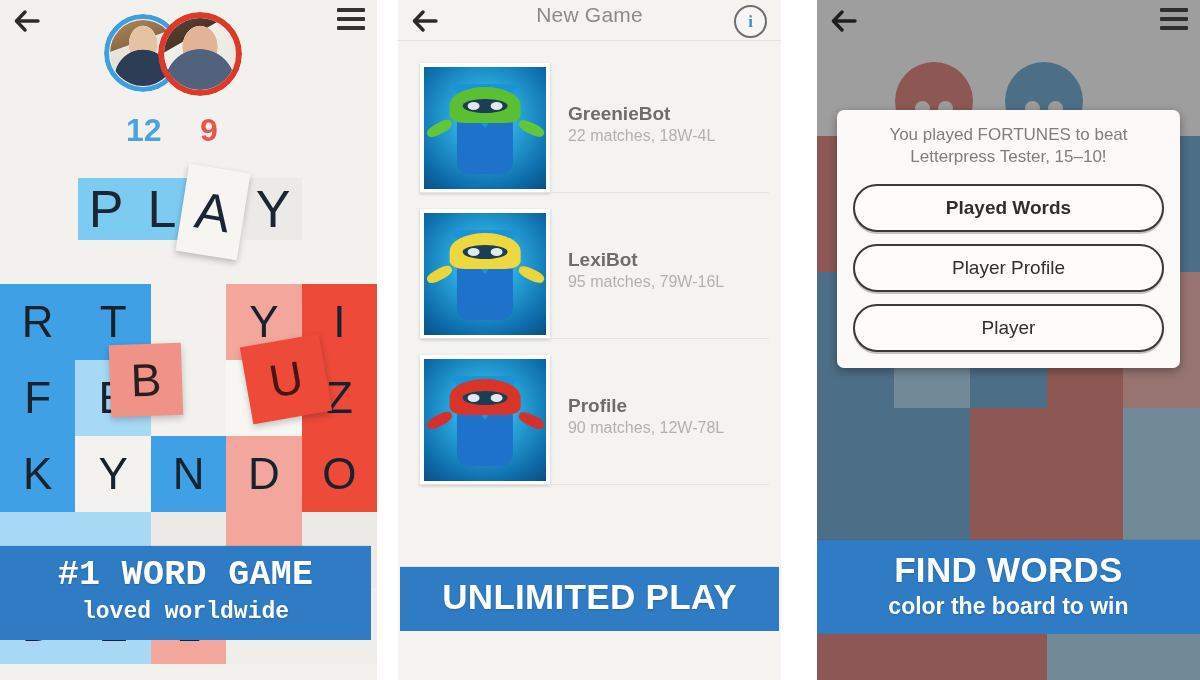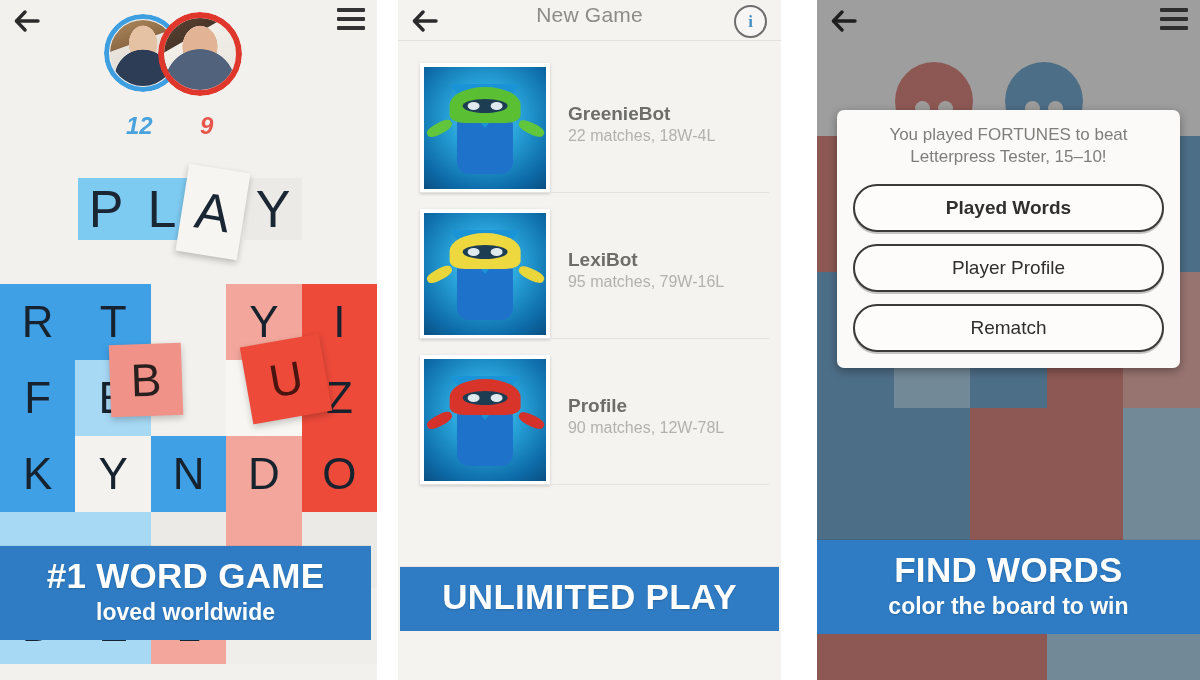--- a/index.html
+++ b/index.html
@@ -53,21 +53,21 @@
      radial-gradient(circle at 50% 88%, #2d3d55 0 42%, rgba(45,61,85,0) 43%),
      radial-gradient(ellipse at 50% 36%, #e6c2a4 0 30%, rgba(230,194,164,0) 31%),
      linear-gradient(160deg,#b08a5e 0%,#8d6a45 35%,#e8e4dd 36%,#dedad2 100%);}
   .face.f2{background:
      radial-gradient(circle at 50% 92%, #51637c 0 46%, rgba(81,99,124,0) 47%),
      radial-gradient(ellipse at 50% 40%, #e2b394 0 34%, rgba(226,179,148,0) 35%),
      linear-gradient(150deg,#5a4434 0%,#4a3629 30%,#f2efe9 31%,#e7e3dc 100%);}
   .f1:after,.f2:after{content:"";position:absolute;left:24%;top:30%;width:52%;height:40%;
      border-radius:50% 50% 45% 45%;opacity:.55;}
   .scores{position:absolute;top:112px;left:0;right:0;height:40px;}
-  .score{position:absolute;font-size:24px;font-weight:700;font-family:"Liberation Sans",sans-serif;font-style:italic;}
+  .score{position:absolute;font-size:32px;font-weight:700;font-family:"Liberation Sans",sans-serif;}
   .score.s1{left:126px;color:#4aa3dd;}
   .score.s2{left:200px;color:#e8564b;}
 
   
   .playrow{position:absolute;top:168px;left:78px;width:240px;height:108px;}
   .ptile{position:absolute;display:flex;align-items:center;justify-content:center;
      font-size:52px;font-weight:400;color:#1a2634;font-family:"Liberation Sans",sans-serif;}
   .pt-p{left:0;top:10px;width:56px;height:62px;background:#7ecbf2;}
   .pt-l{left:56px;top:10px;width:56px;height:62px;background:#7ecbf2;}
   .pt-a{left:104px;top:0px;width:62px;height:88px;background:#f6f5f2;
@@ -84,21 +84,21 @@
   .loose-b{left:110px;top:344px;width:72px;height:72px;background:#f09287;transform:rotate(-2deg);}
   .loose-u{left:246px;top:340px;width:80px;height:78px;background:#ed4a3a;transform:rotate(-10deg);color:#4a1410;}
 
   
   .banner{position:absolute;left:0;right:0;bottom:0;z-index:30;color:#fff;text-align:center;}
   .banner .inner{background:#2f7cc4;padding:12px 6px 16px 6px;box-shadow:0 -1px 0 rgba(0,0,0,.06);}
   .banner .big{font-size:35px;font-weight:700;letter-spacing:.3px;line-height:1.02;
       text-shadow:0 1px 2px rgba(0,0,0,.18);}
   .banner .small{font-size:23px;font-weight:700;margin-top:6px;line-height:1.05;
       text-shadow:0 1px 2px rgba(0,0,0,.16);}
-  #banner-1 .inner{position:absolute;left:0;right:6px;bottom:40px;}
+  #banner-1 .inner{position:absolute;left:0;right:6px;bottom:40px;font-family:Liberation Mono, monospace;}
   #banner-2 .inner{position:absolute;left:2px;right:2px;bottom:49px;}
   #banner-3 .inner{position:absolute;left:0;right:0;bottom:46px;}
 
   
   .botlist{position:absolute;top:41px;left:0;right:0;bottom:0;}
   .bot-row{position:absolute;left:0;right:12px;height:146px;cursor:pointer;}
   .bot-row .divider{position:absolute;left:20px;right:0;bottom:0;height:1px;background:#e5e3df;}
   .bot-thumb{position:absolute;left:22px;top:16px;width:122px;height:122px;
      background:#1d8bc4;border:4px solid #fff;box-shadow:0 1px 3px rgba(0,0,0,.18);overflow:hidden;}
   .bot-art{position:absolute;inset:0;
@@ -383,21 +383,21 @@
       </div>
     </div>
 
     <div class="dialog">
       <div class="dlg-sub">
         <div>You played FORTUNES to beat</div>
         <div>Letterpress Tester, 15–10!</div>
       </div>
       <div class="dlg-btn b1">Played Words</div>
       <div class="dlg-btn b2">Player Profile</div>
-      <div class="dlg-btn b3">Rematch</div>
+      <div class="dlg-btn b3">Player</div>
     </div>
 
     <div class="banner" id="banner-3">
       <div class="inner">
         <div class="big">FIND WORDS</div>
         <div class="small">color the board to win</div>
       </div>
     </div>
   </div>
 

